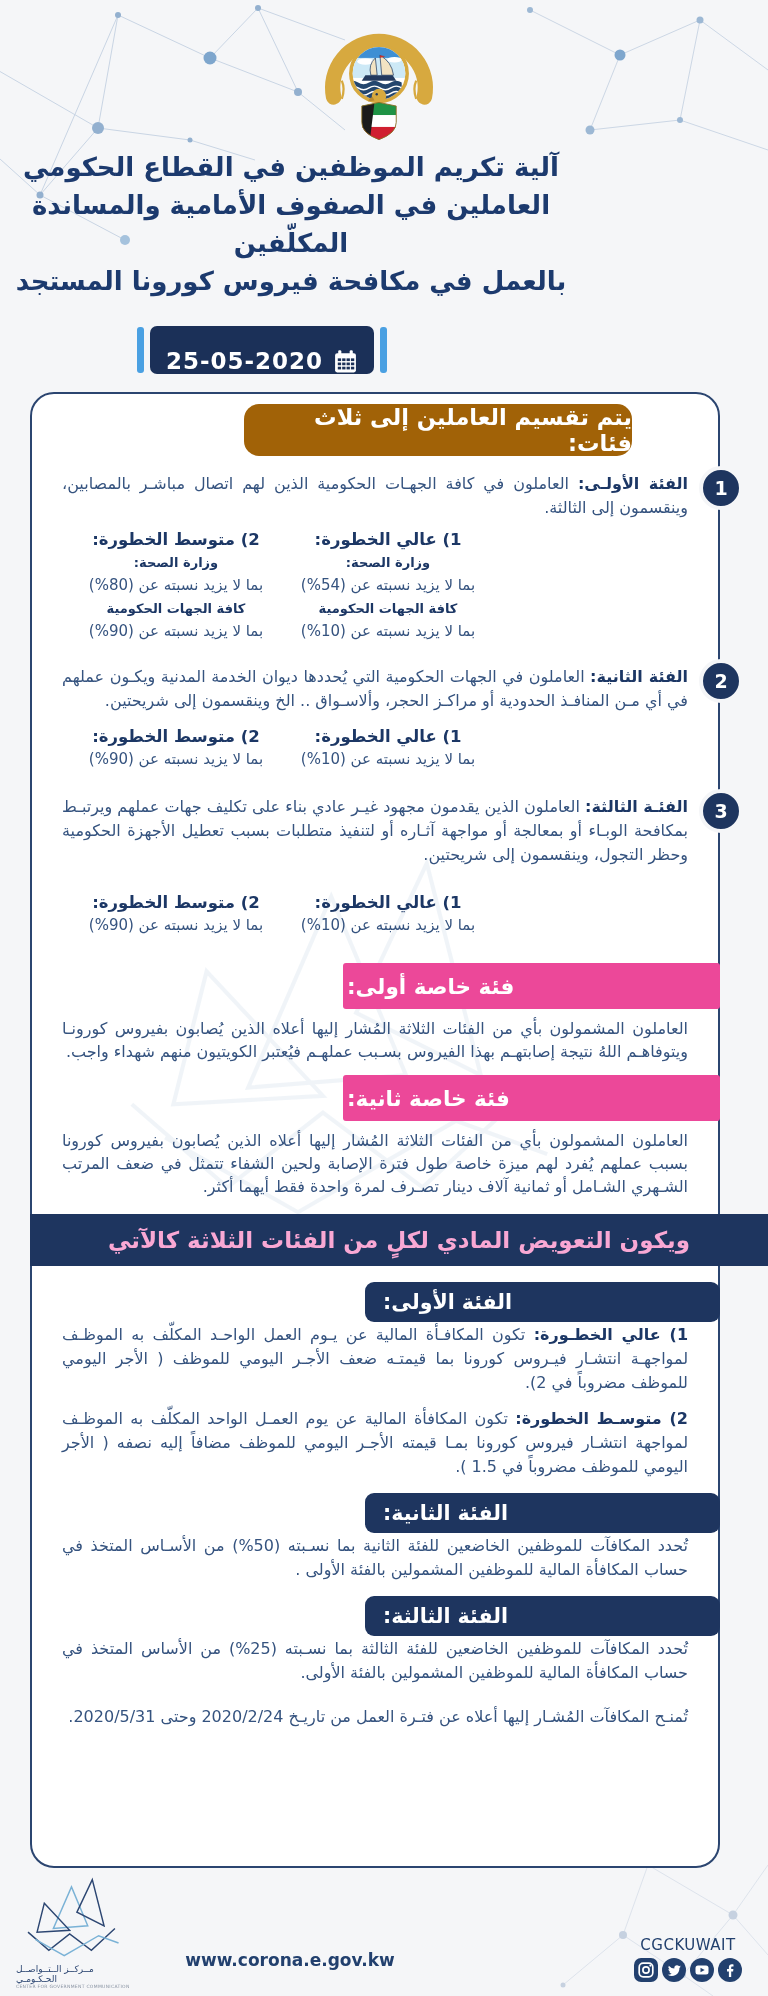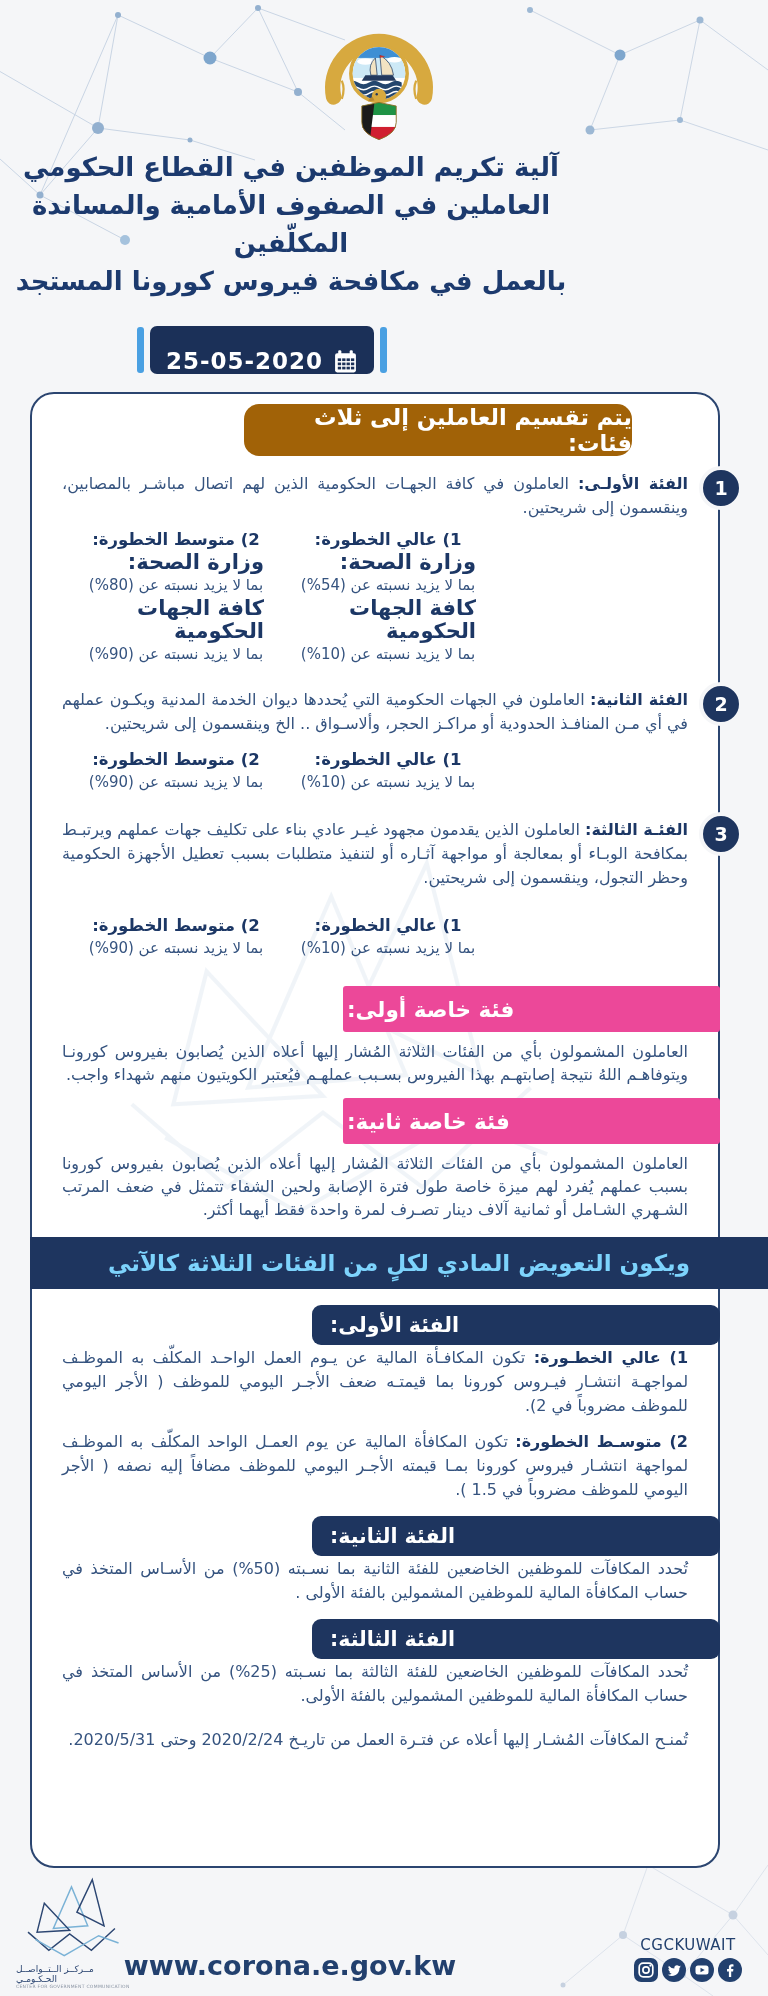--- a/index.html
+++ b/index.html
@@ -36,45 +36,45 @@
            display:flex;align-items:center;justify-content:center;z-index:2;}
   .para{font-size:16px;line-height:24px;color:#35537f;text-align:justify;margin:0;}
   .lead{font-weight:bold;color:#1c3765;}
 
   .tier-row{display:flex;gap:36px;padding-right:212px;margin-top:8px;}
   .tier-row.r2{margin-top:12px;}
   .tier-row.r3{margin-top:24px;}
   .tier-col{width:176px;text-align:center;}
   .tier-label{font-weight:bold;font-size:16.5px;color:#1c3765;line-height:23px;}
   .tier-line{font-size:15px;line-height:23px;color:#35537f;}
-  .tier-line.b{font-weight:bold;font-size:21px;color:#1c3765;text-align:right;}
+  .tier-line.b{font-weight:bold;font-size:13px;color:#1c3765;}
 
   .special-bar{width:377px;height:46px;margin:26px -32px 0 auto;background:#ec4899;border-radius:3px;
          display:flex;align-items:center;justify-content:flex-end;padding:0 4px;box-sizing:border-box;
          color:#fff;font-weight:bold;font-size:21.5px;}
   .special-bar.s2{margin-top:12px;}
   .sp-para{margin-top:8px;line-height:23px;}
 
   .band{height:52px;margin:16px -80px 0 -32px;background:#1e355f;display:flex;align-items:center;
-        justify-content:center;color:#7dd3fc;font-weight:bold;font-size:23px;}
-
-  .comp-bar{width:408px;height:40px;margin:16px -32px 0 auto;background:#1e355f;border-radius:9px;
+        justify-content:center;color:#f9a8d4;font-weight:bold;font-size:23px;}
+
+  .comp-bar{width:355px;height:40px;margin:16px -32px 0 auto;background:#1e355f;border-radius:9px;
         display:flex;align-items:center;justify-content:flex-end;padding:0 18px;box-sizing:border-box;
         color:#fff;font-weight:bold;font-size:20.5px;}
   .comp-bar.f2,.comp-bar.f3{margin-top:14px;}
   .comp-para{margin-top:1px;}
   .comp-para.m{margin-top:12px;}
   .validity{margin-top:20px;}
 
   
   .cgc-logo{left:16px;top:1876px;width:120px;text-align:left;}
   .cgc-ar{font-size:9px;color:#2c4672;margin-top:2px;direction:rtl;}
   .cgc-en{font-size:4.5px;color:#8a94a3;letter-spacing:.3px;}
   .footer-url{top:1950px;left:55px;width:470px;text-align:center;color:#22406e;
-              font-weight:bold;font-size:27px;}
+              font-weight:bold;font-size:17px;}
   .footer-url a{color:#22406e;text-decoration:none;}
   .social{top:1936px;right:14px;width:132px;text-align:center;}
   .handle{color:#22406e;font-weight:normal;font-size:15px;letter-spacing:.5px;}
   .icons{display:flex;justify-content:center;gap:4px;margin-top:4px;}
   .deco{pointer-events:none;}
 </style>
 </head>
 <body>
 
 <svg class="abs deco" style="top:0;left:0" width="345" height="250" viewBox="0 0 345 250">
@@ -203,21 +203,21 @@
     </g>
   </svg>
 
   <div class="card-inner">
 
     <div class="division-header">يتم تقسيم العاملين إلى ثلاث فئات:</div>
 
     <div class="cat c1">
       <div class="cat-num">1</div>
       <p class="para"><span class="lead">الفئة الأولـى:</span>
-        <span>العاملون في كافة الجهـات الحكومية الذين لهم اتصال مباشـر بالمصابين، وينقسمون إلى شريحتين.</span></p>
+        <span>العاملون في كافة الجهـات الحكومية الذين لهم اتصال مباشـر بالمصابين، وينقسمون إلى الثالثة.</span></p>
     </div>
     <div class="tier-row r1">
       <div class="tier-col">
         <div class="tier-label">1) عالي الخطورة:</div>
         <div class="tier-line b">وزارة الصحة:</div>
         <div class="tier-line">بما لا يزيد نسبته عن (54%)</div>
         <div class="tier-line b">كافة الجهات الحكومية</div>
         <div class="tier-line">بما لا يزيد نسبته عن (10%)</div>
       </div>
       <div class="tier-col">

